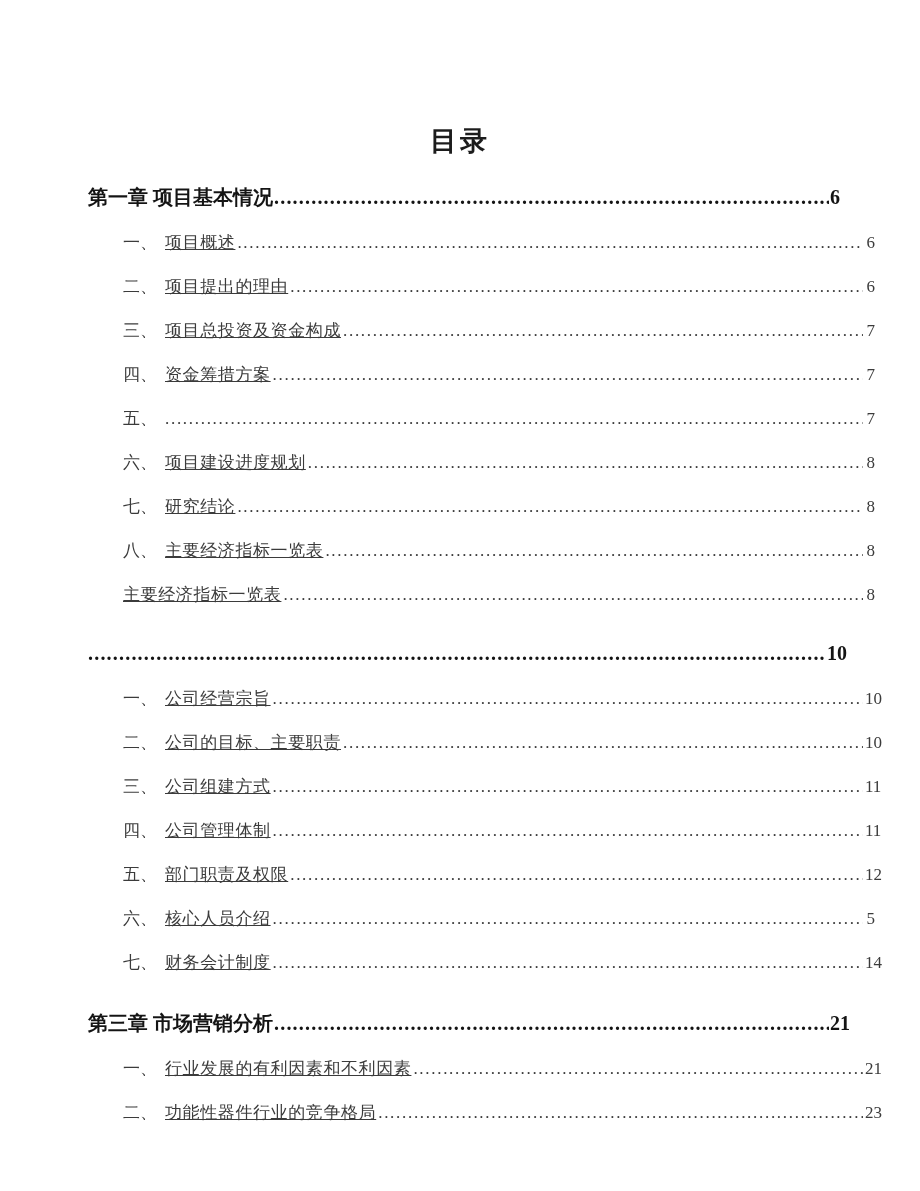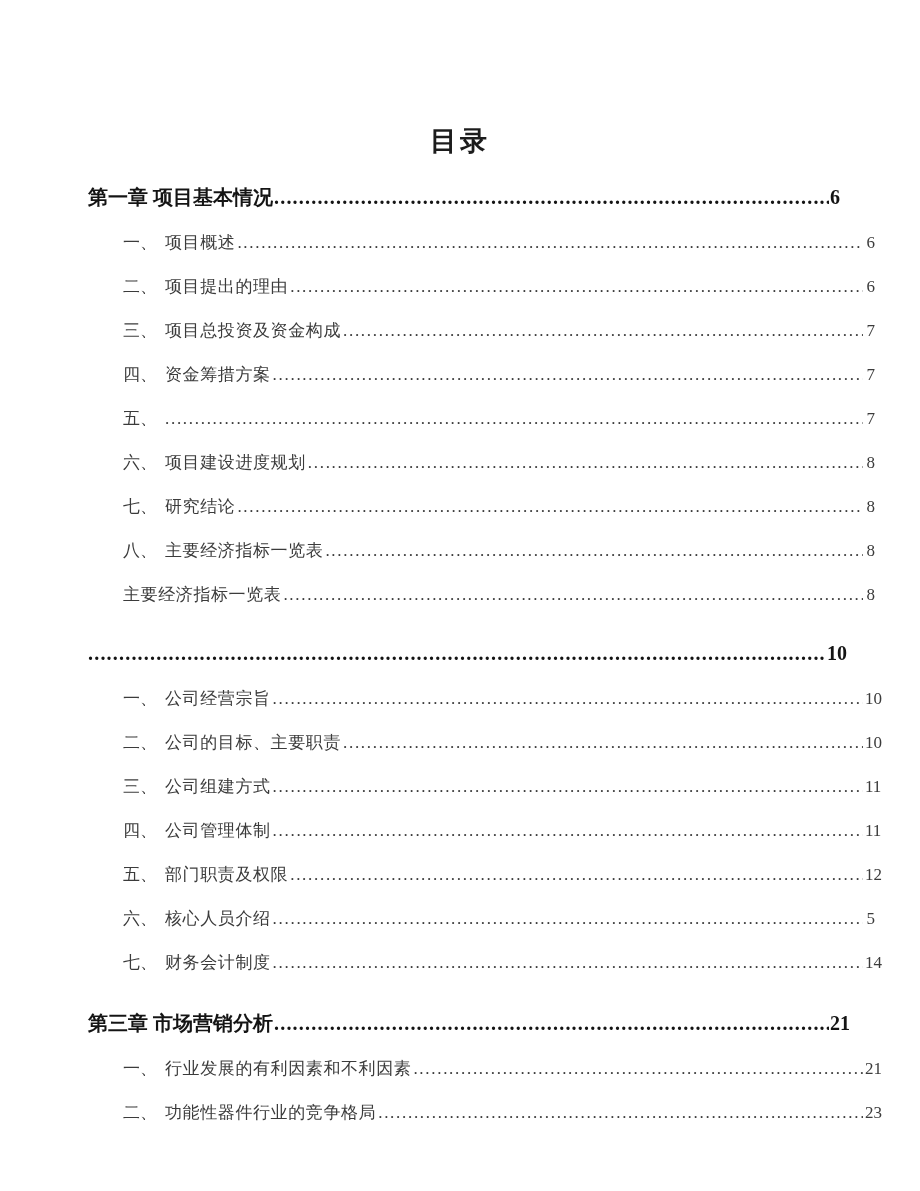--- a/index.html
+++ b/index.html
@@ -113,20 +113,21 @@
   }
   .toc-row.section .num {
     display: inline-block;
     width: 42px;
     flex: 0 0 42px;
     letter-spacing: 0px;
   }
   .toc-row.section .label {
     padding-right: 2px;
     letter-spacing: 0.6px;
+    text-decoration: underline;
   }
   .toc-row.section .pageno {
     padding-left: 2px;
     min-width: 10px;
     text-align: right;
   }
 
   
   .toc-row.section.plain {
     height: 42px;

